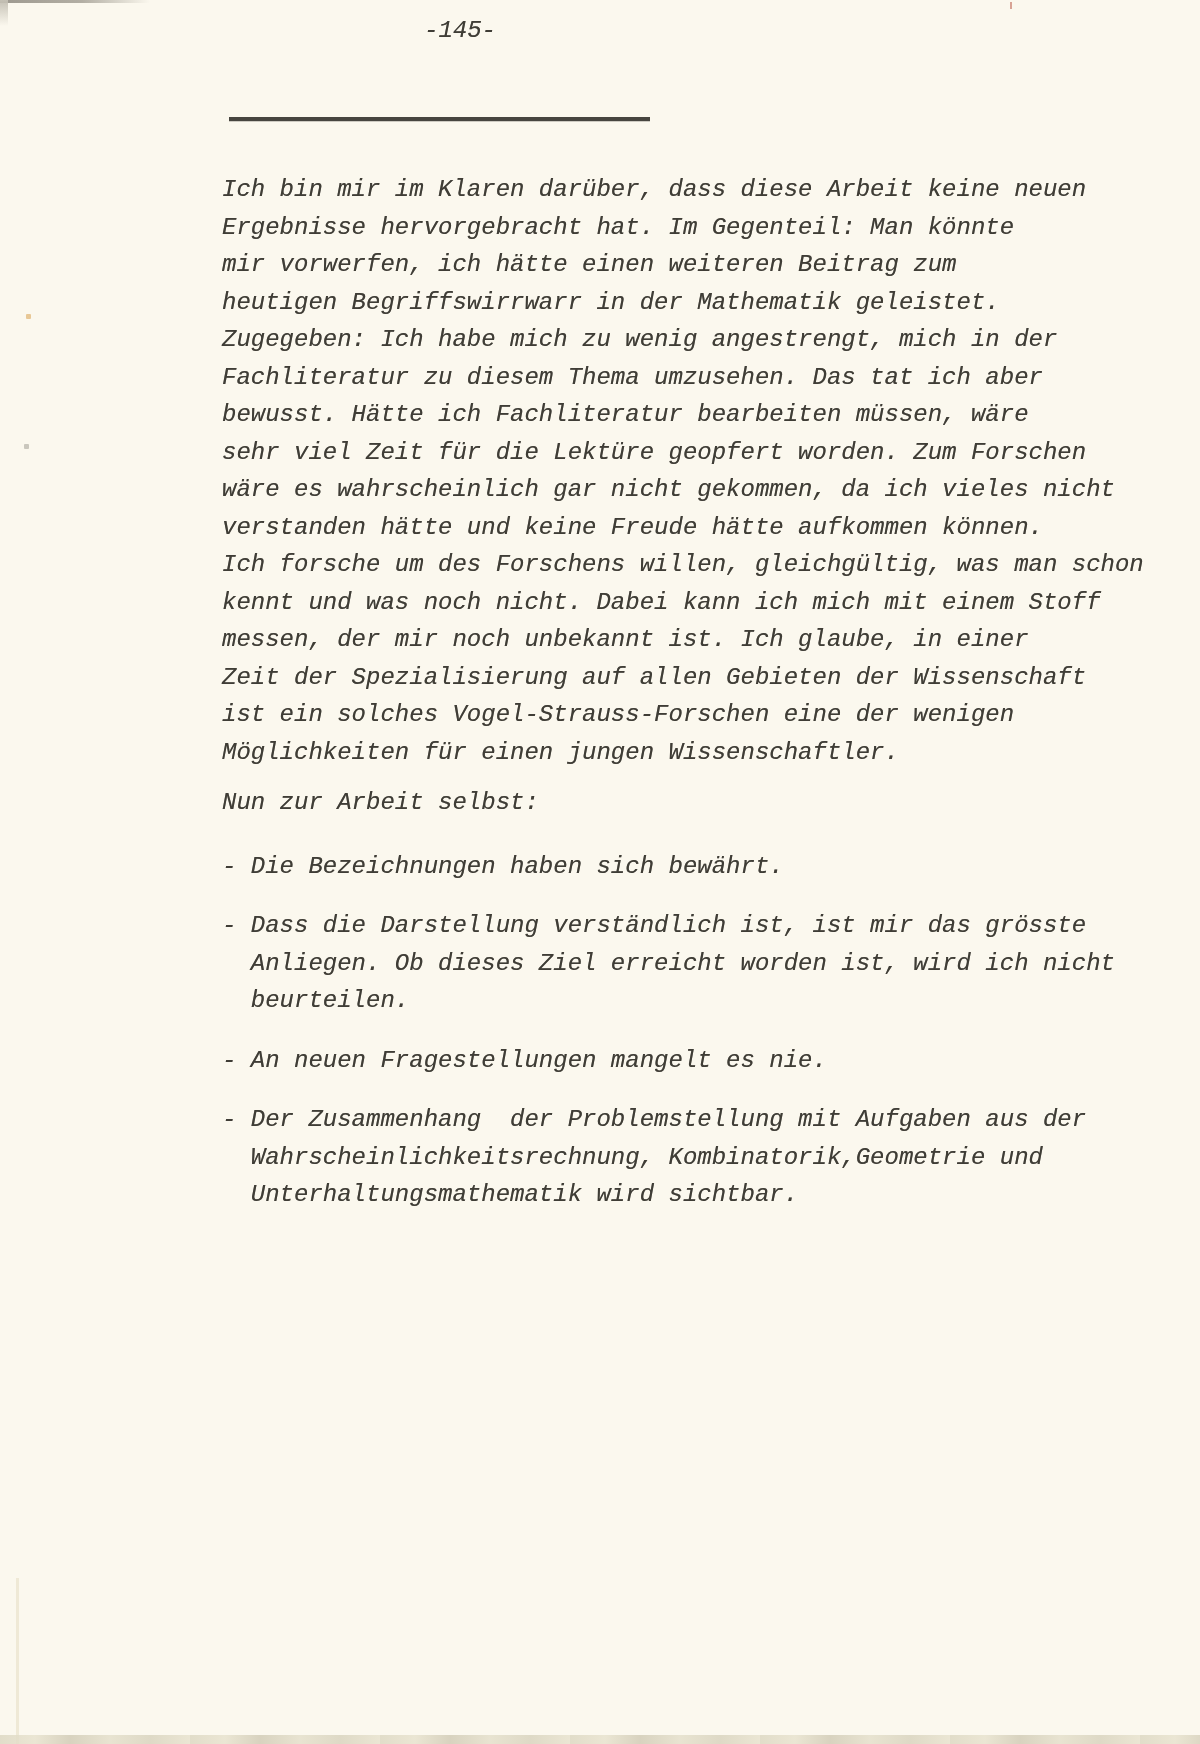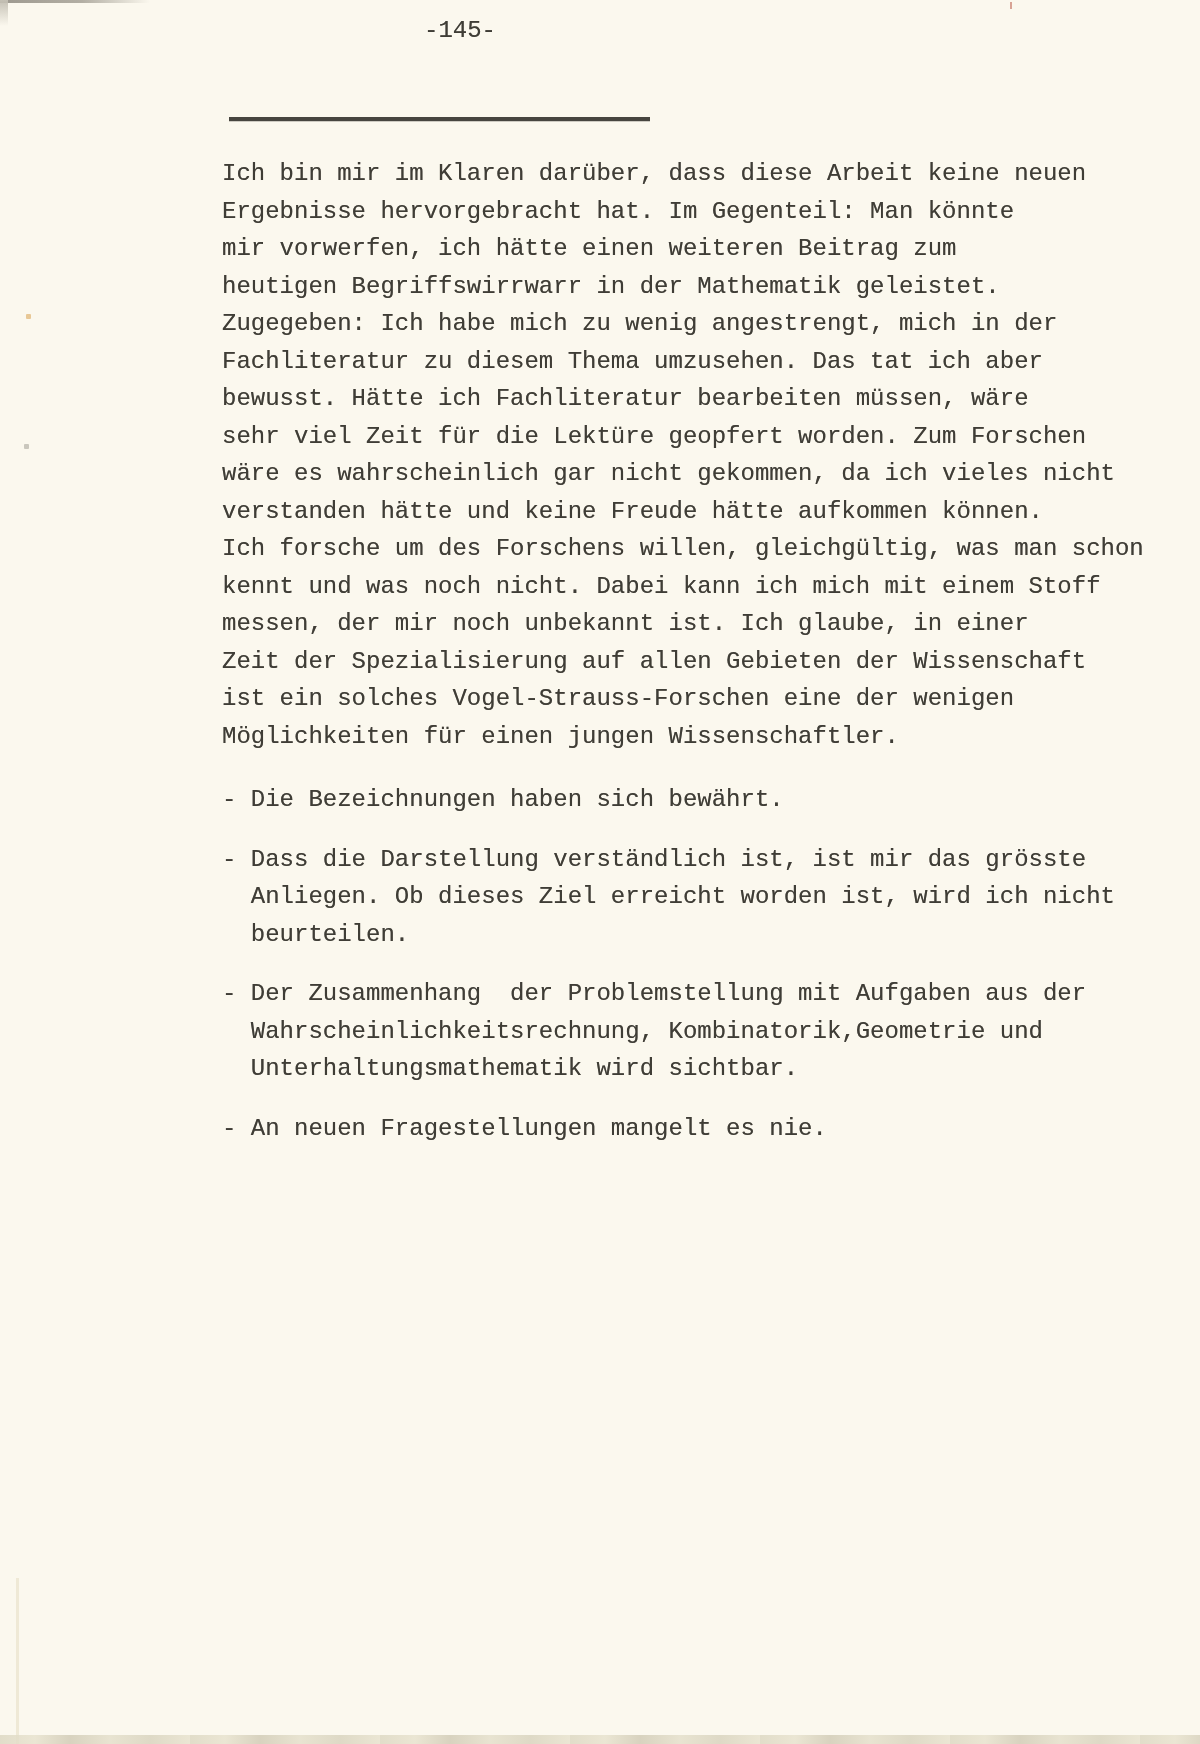--- a/index.html
+++ b/index.html
@@ -8,20 +8,21 @@
     background: #e8e4d8;
   }
   .page {
     position: relative;
     width: 1200px;
     height: 1744px;
     background: #fbf8ee;
     overflow: hidden;
     font-family: "Liberation Mono", "DejaVu Sans Mono", monospace;
     color: #3f3d36;
+    font-style: italic;
   }
   .typewriter {
     white-space: pre;
     font-size: 24px;
     line-height: 37.5px;
     letter-spacing: 0;
     text-shadow: 0 0 0.5px rgba(63,61,54,0.55);
   }
   .page-number {
     position: absolute;
@@ -37,21 +38,21 @@
     position: absolute;
     top: 117px;
     left: 229px;
     width: 421px;
     height: 4px;
     background: #47453f;
     box-shadow: 0 1px 0 rgba(71,69,63,0.25);
   }
   .body-block {
     position: absolute;
-    top: 155px;
+    top: 171px;
     left: 222px;
     width: 978px;
   }
   .para { margin: 0; }
   .para + .para { margin-top: 13px; }
   .bullets { margin-top: 26px; }
   .bullet + .bullet { margin-top: 22px; }
 
   
   .artifact { position: absolute; pointer-events: none; }
@@ -104,26 +105,27 @@
 bewusst. Hätte ich Fachliteratur bearbeiten müssen, wäre
 sehr viel Zeit für die Lektüre geopfert worden. Zum Forschen
 wäre es wahrscheinlich gar nicht gekommen, da ich vieles nicht
 verstanden hätte und keine Freude hätte aufkommen können.
 Ich forsche um des Forschens willen, gleichgültig, was man schon
 kennt und was noch nicht. Dabei kann ich mich mit einem Stoff
 messen, der mir noch unbekannt ist. Ich glaube, in einer
 Zeit der Spezialisierung auf allen Gebieten der Wissenschaft
 ist ein solches Vogel-Strauss-Forschen eine der wenigen
 Möglichkeiten für einen jungen Wissenschaftler.</div>
+    <div class="typewriter para">Nun zur Arbeit selbst:</div>
 
     <div class="bullets">
       <div class="typewriter bullet">- Die Bezeichnungen haben sich bewährt.</div>
       <div class="typewriter bullet">- Dass die Darstellung verständlich ist, ist mir das grösste
   Anliegen. Ob dieses Ziel erreicht worden ist, wird ich nicht
   beurteilen.</div>
+      <div class="typewriter bullet">- An neuen Fragestellungen mangelt es nie.</div>
       <div class="typewriter bullet">- Der Zusammenhang  der Problemstellung mit Aufgaben aus der
   Wahrscheinlichkeitsrechnung, Kombinatorik,Geometrie und
   Unterhaltungsmathematik wird sichtbar.</div>
-      <div class="typewriter bullet">- An neuen Fragestellungen mangelt es nie.</div>
     </div>
   </div>
 
 </div>
 
 </body></html>

